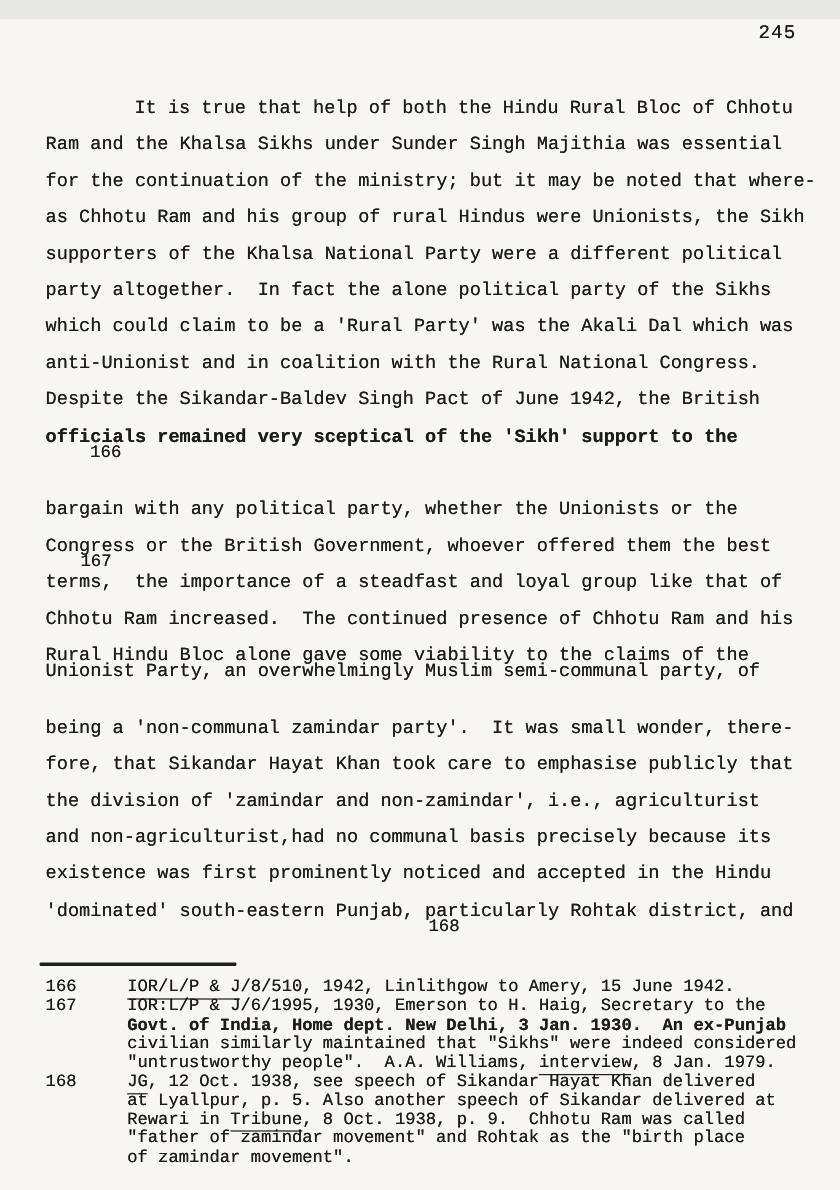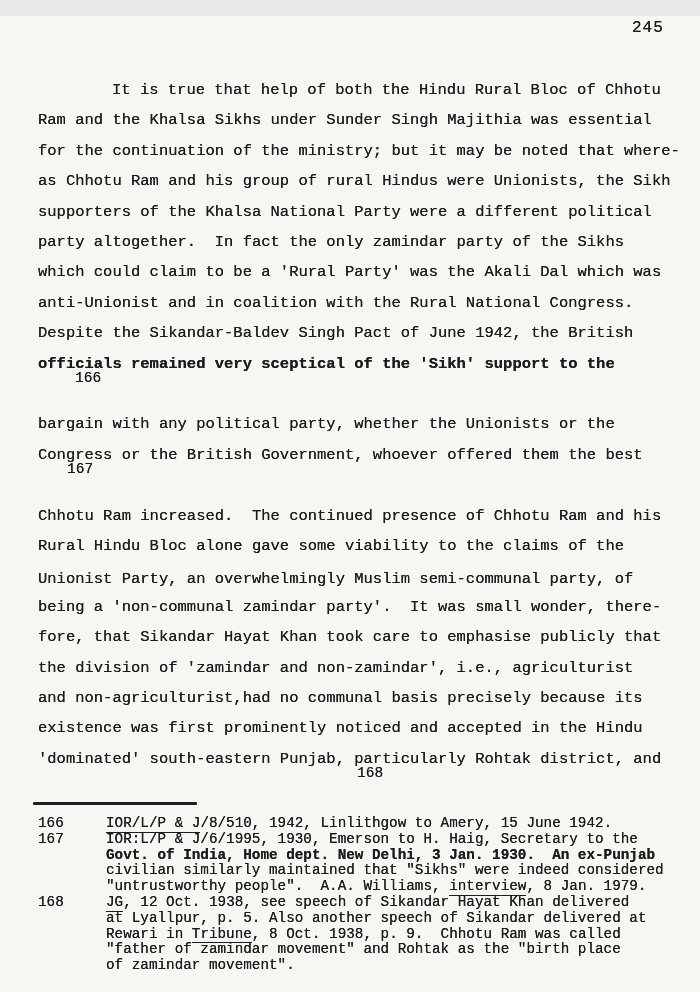--- a/index.html
+++ b/index.html
@@ -86,32 +86,32 @@
 
 <div id="page">
   <div id="page-number" class="ink">245</div>
 
   <div id="body-lines">
       <div class="body-line ink" style="top: 64px; left: 74px;"><span>It is true that help of both the Hindu Rural Bloc of Chhotu</span></div>
       <div class="body-line ink" style="top: 94.4px;"><span>Ram and the Khalsa Sikhs under Sunder Singh Majithia was essential</span></div>
       <div class="body-line ink" style="top: 124.8px;"><span>for the continuation of the ministry; but it may be noted that where-</span></div>
       <div class="body-line ink" style="top: 155.2px;"><span>as Chhotu Ram and his group of rural Hindus were Unionists, the Sikh</span></div>
       <div class="body-line ink" style="top: 185.6px;"><span>supporters of the Khalsa National Party were a different political</span></div>
-      <div class="body-line ink" style="top: 216px;"><span>party altogether.  In fact the only zamindar party of the Sikhs</span></div>
+      <div class="body-line ink" style="top: 216px;"><span>party altogether.  In fact the alone political party of the Sikhs</span></div>
       <div class="body-line ink" style="top: 246.4px;"><span>which could claim to be a 'Rural Party' was the Akali Dal which was</span></div>
       <div class="body-line ink" style="top: 276.8px;"><span>anti-Unionist and in coalition with the Rural National Congress.</span></div>
       <div class="body-line ink" style="top: 307.2px;"><span>Despite the Sikandar-Baldev Singh Pact of June 1942, the British</span></div>
       <div class="body-line ink" style="top: 337.6px; font-weight: bold;"><span>officials remained very sceptical of the 'Sikh' support to the</span></div>
       <div class="body-line ink" style="top: 368px;"><span class="sup ink" style="left: 37px;">166</span></div>
       <div class="body-line ink" style="top: 398.4px;"><span>bargain with any political party, whether the Unionists or the</span></div>
       <div class="body-line ink" style="top: 428.8px;"><span>Congress or the British Government, whoever offered them the best</span></div>
-      <div class="body-line ink" style="top: 459.2px;"><span class="sup ink" style="left: 29px;">167</span></div>
+      <div class="body-line ink" style="top: 459.2px;"><span class="sup ink" style="left: 29px;">167</span><span>terms,  the importance of a steadfast and loyal group like that of</span></div>
       <div class="body-line ink" style="top: 489.6px;"><span>Chhotu Ram increased.  The continued presence of Chhotu Ram and his</span></div>
       <div class="body-line ink" style="top: 520px;"><span>Rural Hindu Bloc alone gave some viability to the claims of the</span></div>
-      <div class="body-line ink" style="top: 553px;"><span>Unionist Party, an overwhelmingly Muslim semi-communal party, of</span></div>
+      <div class="body-line ink" style="top: 533px;"><span>Unionist Party, an overwhelmingly Muslim semi-communal party, of</span></div>
       <div class="body-line ink" style="top: 580.8px;"><span>being a 'non-communal zamindar party'.  It was small wonder, there-</span></div>
       <div class="body-line ink" style="top: 611.2px;"><span>fore, that Sikandar Hayat Khan took care to emphasise publicly that</span></div>
       <div class="body-line ink" style="top: 641.6px;"><span>the division of 'zamindar and non-zamindar', i.e., agriculturist</span></div>
       <div class="body-line ink" style="top: 672px;"><span>and non-agriculturist,had no communal basis precisely because its</span></div>
       <div class="body-line ink" style="top: 702.4px;"><span>existence was first prominently noticed and accepted in the Hindu</span></div>
       <div class="body-line ink" style="top: 732.8px;"><span>'dominated' south-eastern Punjab, particularly Rohtak district, and</span></div>
       <div class="body-line ink" style="top: 763.2px;"><span class="sup ink" style="left: 319px;">168</span></div>
     </div>
 
   <div id="footnote-separator"></div>

